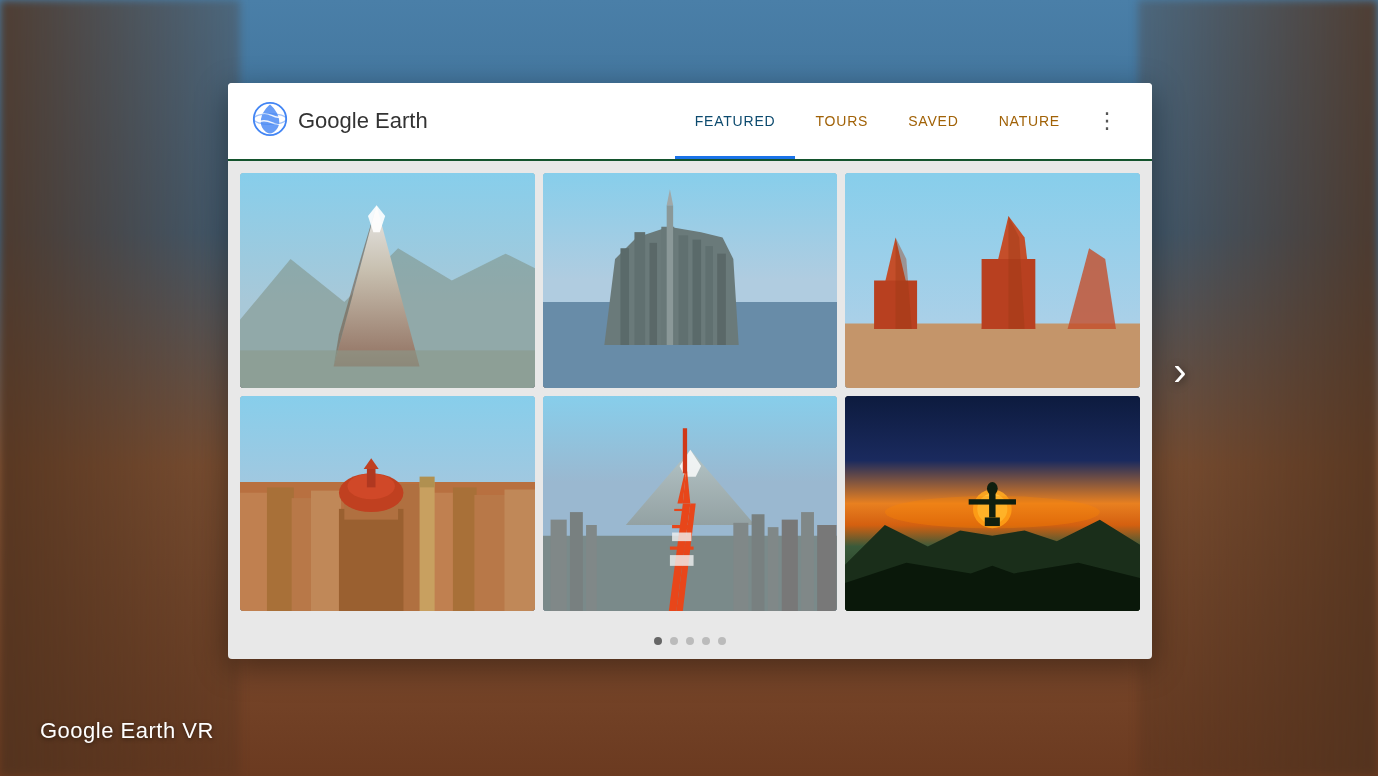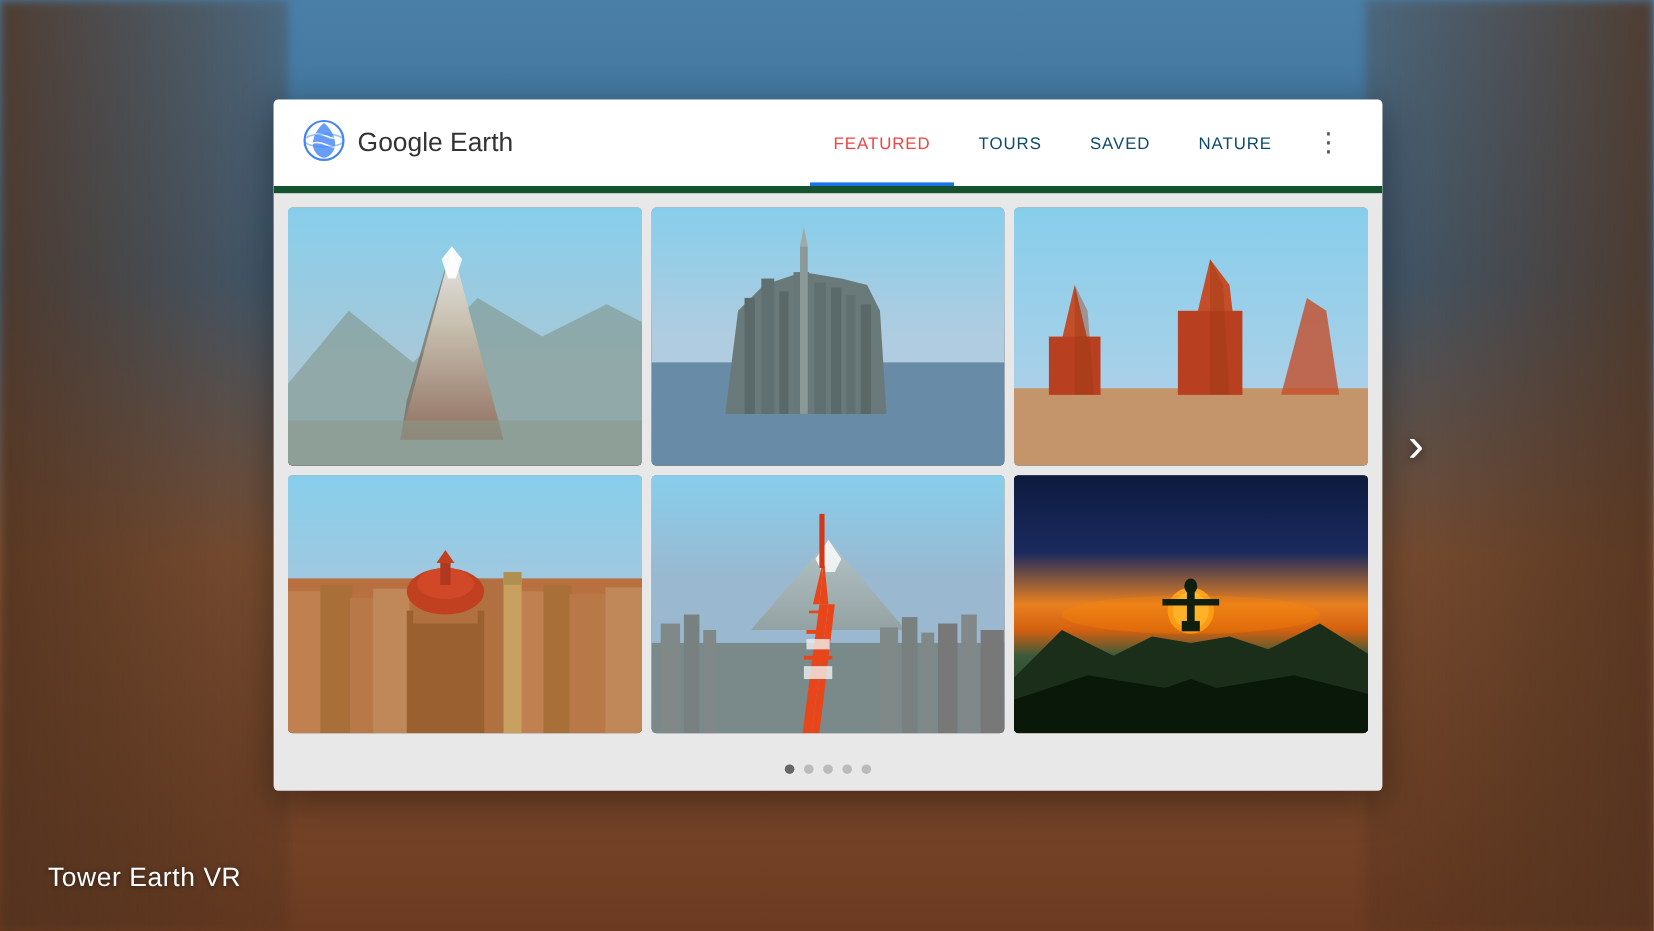--- a/index.html
+++ b/index.html
@@ -63,21 +63,21 @@
       z-index: 5;
       box-shadow: 0 8px 32px rgba(0,0,0,0.4);
     }
 
     
     .header {
       background: white;
       height: 78px;
       display: flex;
       padding: 0 24px;
-      border-bottom: 6px solid #14532d;
+      border-bottom: 2px solid #14532d;
     }
 
     .logo-area {
       display: flex;
       align-items: center;
       gap: 10px;
       margin-right: auto;
     }
 
     .logo-text {
@@ -98,26 +98,26 @@
       padding: 0 20px;
       height: 100%;
       display: flex;
       align-items: center;
       justify-content: center;
       font-size: 14px;
       font-weight: 500;
       letter-spacing: 0.8px;
       cursor: pointer;
       position: relative;
+      color: #a16207;
+      text-transform: uppercase;
+    }
+
+    .nav-tab.active {
       color: #0c4a6e;
-      text-transform: uppercase;
-    }
-
-    .nav-tab.active {
-      color: #ef4444;
     }
 
     .nav-tab.active::after {
       content: '';
       position: absolute;
       bottom: 0;
       left: 0;
       right: 0;
       height: 3px;
       background: #1a73e8;
@@ -291,21 +291,21 @@
     }
   </style>
 </head>
 <body>
 
 <div class="bg-overlay"></div>
 <div class="bg-blur-left"></div>
 <div class="bg-blur-right"></div>
 
 <div class="brand-bottom-left">
-  <span>Tower Earth VR</span>
+  <span>Google Earth VR</span>
 </div>
 
 <div class="main-panel">
 
   <div class="header">
     <div class="logo-area">
 
       <div class="google-earth-logo">
         <svg viewBox="0 0 40 40" xmlns="http://www.w3.org/2000/svg">
           <circle cx="20" cy="20" r="18" fill="none" stroke="#4285F4" stroke-width="2"></circle>

